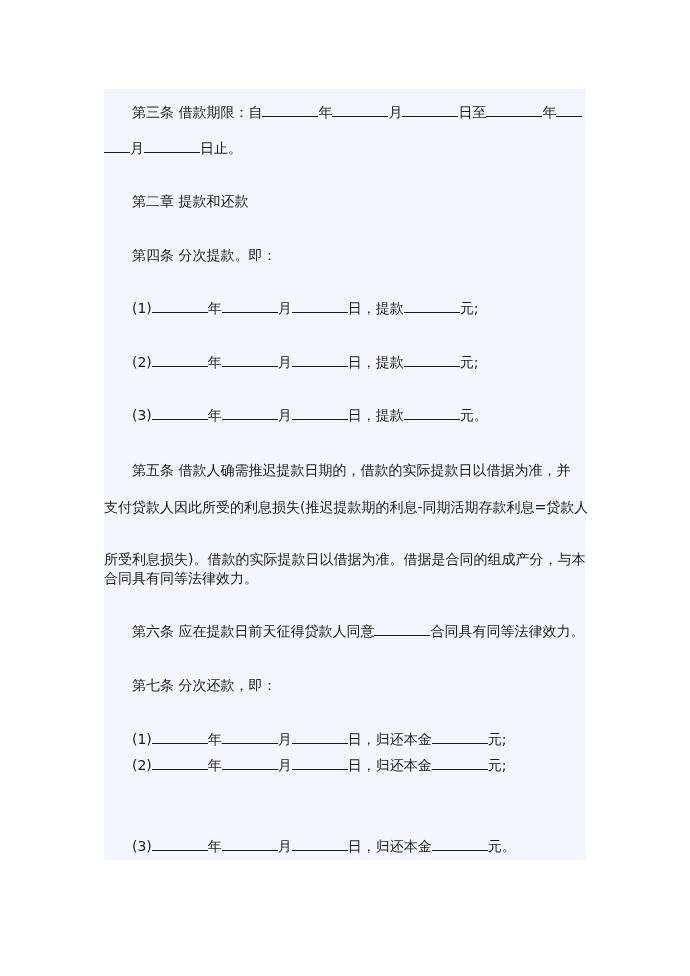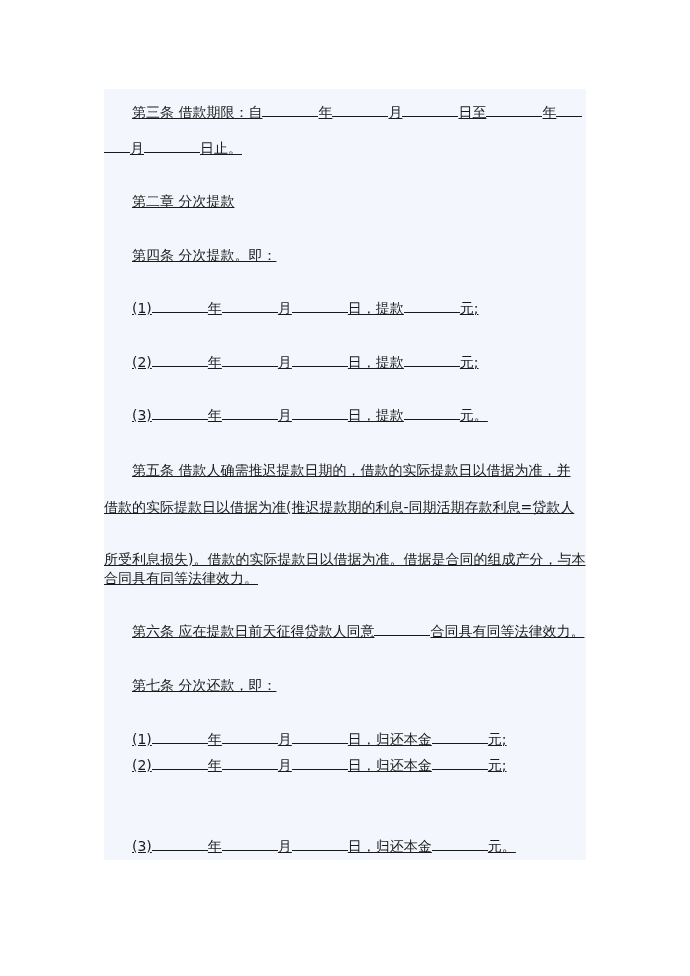--- a/index.html
+++ b/index.html
@@ -23,21 +23,20 @@
       height: 771px;
       background: #f3f6fc;
     }
     .line {
       position: absolute;
       left: 104px;
       font-size: 14px;
       line-height: 20px;
       white-space: nowrap;
       letter-spacing: 0px;
-      text-decoration: underline;
     }
     .indent { left: 132px; }
     .blank {
       display: inline-block;
       border-bottom: 1px solid #1a1a1a;
       height: 14px;
       vertical-align: baseline;
     }
     .b56 { width: 56px; }
     .b26 { width: 26px; }
@@ -47,36 +46,36 @@
 
 <div class="panel"></div>
 
 <div class="line indent" style="top:102px">
   <span>第三条 借款期限：自</span><span class="blank b56"></span><span>年</span><span class="blank b56"></span><span>月</span><span class="blank b56"></span><span>日至</span><span class="blank b56"></span><span>年</span><span class="blank b26"></span>
 </div>
 <div class="line" style="top:138px">
   <span class="blank b26"></span><span>月</span><span class="blank b56"></span><span>日止。</span>
 </div>
 
-<div class="line indent" style="top:191px">第二章 分次提款</div>
+<div class="line indent" style="top:191px">第二章 提款和还款</div>
 
 <div class="line indent" style="top:245px">第四条 分次提款。即：</div>
 
 <div class="line indent" style="top:298px">
   <span>(1)</span><span class="blank b56"></span><span>年</span><span class="blank b56"></span><span>月</span><span class="blank b56"></span><span>日，提款</span><span class="blank b56"></span><span>元;</span>
 </div>
 <div class="line indent" style="top:352px">
   <span>(2)</span><span class="blank b56"></span><span>年</span><span class="blank b56"></span><span>月</span><span class="blank b56"></span><span>日，提款</span><span class="blank b56"></span><span>元;</span>
 </div>
 <div class="line indent" style="top:405px">
   <span>(3)</span><span class="blank b56"></span><span>年</span><span class="blank b56"></span><span>月</span><span class="blank b56"></span><span>日，提款</span><span class="blank b56"></span><span>元。</span>
 </div>
 
 <div class="line indent" style="top:460px">第五条 借款人确需推迟提款日期的，借款的实际提款日以借据为准，并</div>
-<div class="line" style="top:497px">借款的实际提款日以借据为准(推迟提款期的利息-同期活期存款利息=贷款人</div>
+<div class="line" style="top:497px">支付贷款人因此所受的利息损失(推迟提款期的利息-同期活期存款利息=贷款人</div>
 <div class="line" style="top:549px">所受利息损失)。借款的实际提款日以借据为准。借据是合同的组成产分，与本</div>
 <div class="line" style="top:568px">合同具有同等法律效力。</div>
 
 <div class="line indent" style="top:621px">
   <span>第六条 应在提款日前天征得贷款人同意</span><span class="blank b56"></span><span>合同具有同等法律效力。</span>
 </div>
 
 <div class="line indent" style="top:675px">第七条 分次还款，即：</div>
 
 <div class="line indent" style="top:729px">

